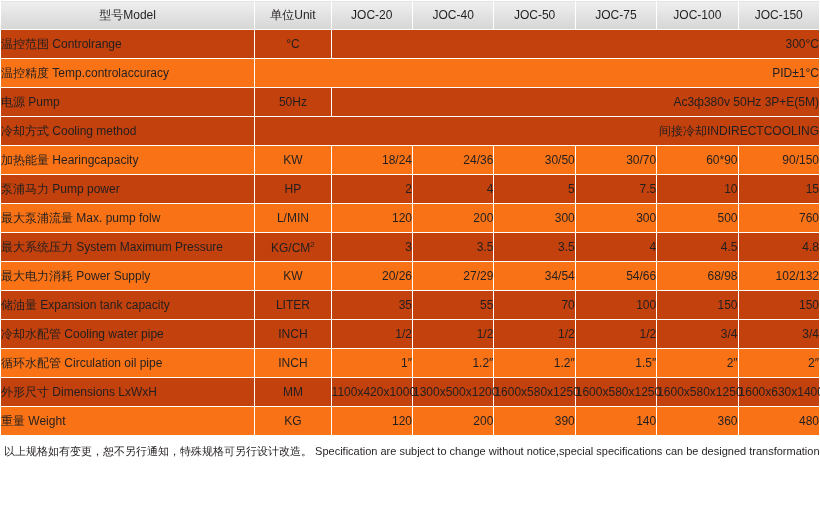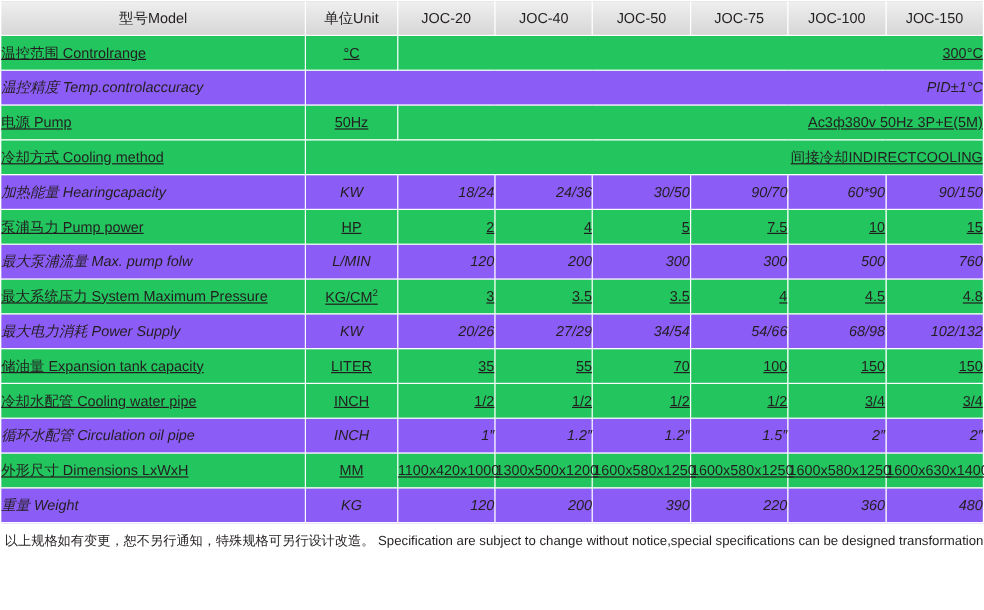--- a/index.html
+++ b/index.html
@@ -38,22 +38,22 @@
     font-size: 13px;
     text-align: center;
     height: 30px;
     border-bottom: 1px solid #ffffff;
     margin-left: 40px;
   }
   thead th.model-head {
     font-weight: bold;
     font-size: 13px;
   }
-  tbody tr.odd td { background: #22c55e; text-decoration: underline; }
-  tbody tr.even td { background: #8b5cf6; font-style: italic; }
+  tbody tr.odd td { background: #c2410c; }
+  tbody tr.even td { background: #f97316; }
 
   td.label-cell {
     text-align: left;
     padding-left: 14px;
     font-size: 12.5px;
     white-space: nowrap;
   }
   td.unit-cell {
     text-align: center;
     font-size: 12px;
@@ -128,21 +128,21 @@
       <tr class="odd">
         <td class="label-cell">冷却方式 Cooling method</td>
         <td class="span-cell" colspan="7">间接冷却INDIRECTCOOLING</td>
       </tr>
       <tr class="even">
         <td class="label-cell">加热能量 Hearingcapacity</td>
         <td class="unit-cell">KW</td>
         <td class="data-cell">18/24</td>
         <td class="data-cell">24/36</td>
         <td class="data-cell">30/50</td>
-        <td class="data-cell">90/70</td>
+        <td class="data-cell">30/70</td>
         <td class="data-cell">60*90</td>
         <td class="data-cell">90/150</td>
       </tr>
       <tr class="odd">
         <td class="label-cell">泵浦马力 Pump power</td>
         <td class="unit-cell">HP</td>
         <td class="data-cell">2</td>
         <td class="data-cell">4</td>
         <td class="data-cell">5</td>
         <td class="data-cell">7.5</td>
@@ -218,20 +218,20 @@
         <td class="data-cell tiny-text">1600x580x1250</td>
         <td class="data-cell tiny-text">1600x580x1250</td>
         <td class="data-cell tiny-text">1600x630x1400</td>
       </tr>
       <tr class="even">
         <td class="label-cell">重量 Weight</td>
         <td class="unit-cell">KG</td>
         <td class="data-cell">120</td>
         <td class="data-cell">200</td>
         <td class="data-cell">390</td>
-        <td class="data-cell">220</td>
+        <td class="data-cell">140</td>
         <td class="data-cell">360</td>
         <td class="data-cell">480</td>
       </tr>
     </tbody>
 </table>
 
 <div id="footnote">以上规格如有变更，恕不另行通知，特殊规格可另行设计改造。 Specification are subject to change without notice,special specifications can be designed transformation.</div>
 
 </body></html>

